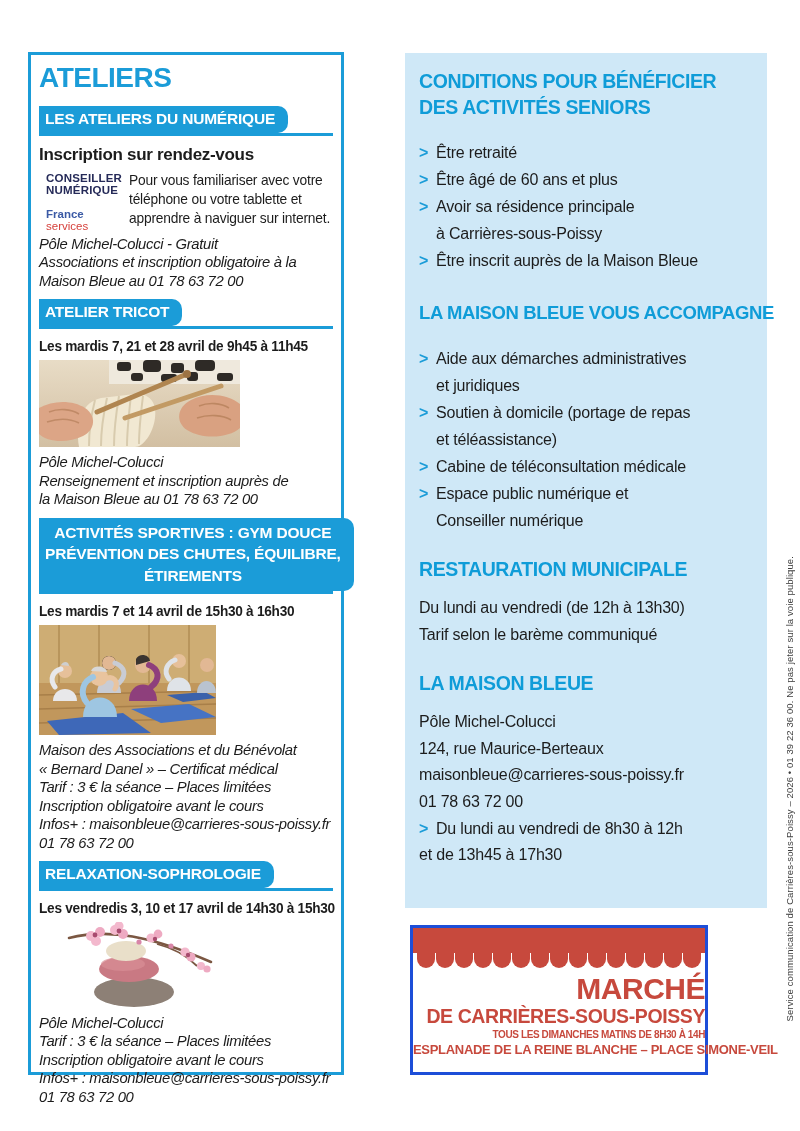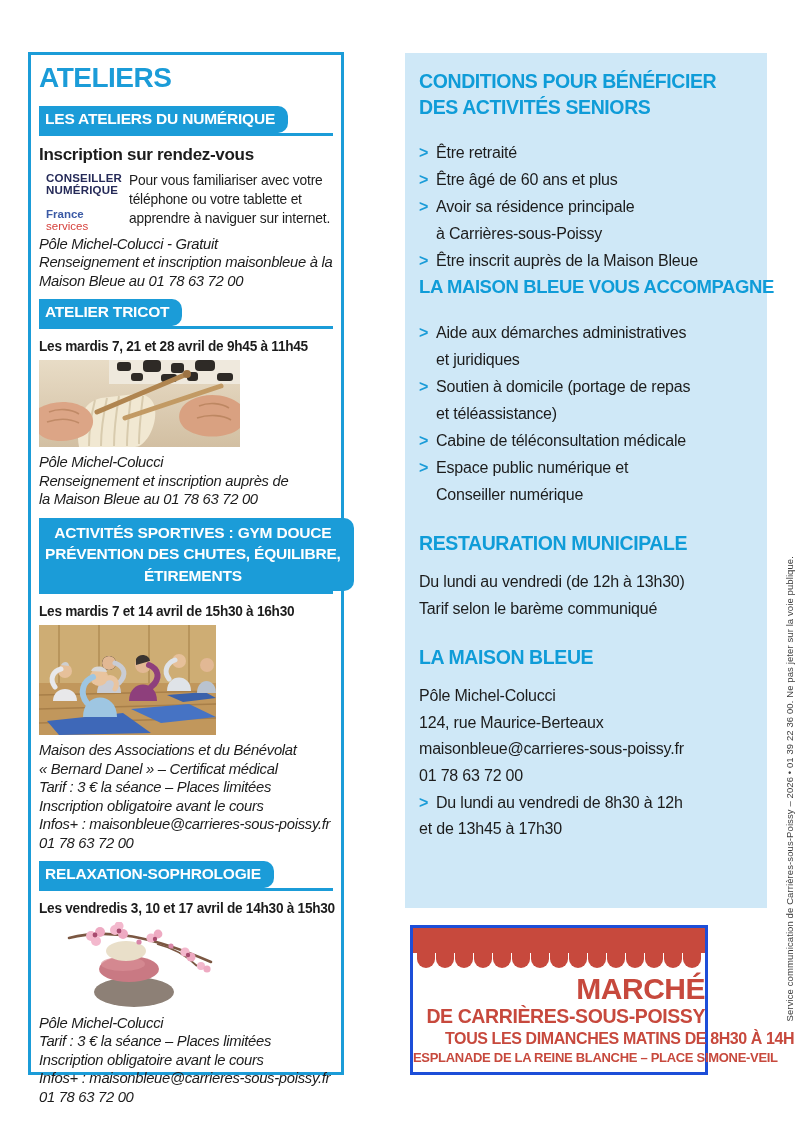--- a/index.html
+++ b/index.html
@@ -52,34 +52,34 @@
     position:absolute;left:405px;top:53px;width:362px;height:855px;
     background:#cfe8f7;box-sizing:border-box;padding:15px 14px 0 14px;
   }
   .p-head{color:#0f9cd8;font-weight:bold;font-size:19.5px;line-height:26px;letter-spacing:-0.4px;white-space:nowrap;}
   .p-head.small{font-size:18.5px;}
   .rows{margin-top:19px;}
   .brow{display:flex;font-size:16px;line-height:27px;letter-spacing:-0.2px;}
   .brow .b{color:#1b9cd8;font-weight:bold;width:17px;flex:0 0 17px;}
   .brow .t{white-space:nowrap;}
   .prow{font-size:16px;line-height:26.5px;letter-spacing:-0.2px;white-space:nowrap;}
-  .mt26{text-align:center;}
+  .mt26{margin-top:26px;text-align:center;}
   .mt22{margin-top:22px;}
   .mt13{margin-top:13px;}
   
   .marche{
     position:absolute;left:410px;top:925px;width:298px;height:150px;
     border:3px solid #1d4ed8;box-sizing:border-box;background:#fff;text-align:right;
   }
   .awning-bar{height:25px;background:#c7493d;}
   .awning-tabs{display:flex;justify-content:space-between;padding:0 4px;margin-top:-1px;}
   .awning-tabs span{width:18px;height:16px;background:#c7493d;border-radius:0 0 9px 9px;}
   .m1{color:#c7493d;font-weight:bold;font-size:30px;letter-spacing:-0.5px;margin-top:5px;line-height:1.05;}
   .m2{color:#c7493d;font-weight:bold;font-size:19.5px;letter-spacing:-0.4px;line-height:1.2;}
-  .m3{color:#c7493d;font-weight:bold;font-size:16px;letter-spacing:-0.4px;line-height:1.35;white-space:nowrap;padding-left:32px;}
+  .m3{color:#c7493d;font-weight:bold;font-size:10px;letter-spacing:-0.4px;line-height:1.35;white-space:nowrap;padding-left:32px;}
   .m4{color:#c7493d;font-weight:bold;font-size:13px;letter-spacing:-0.3px;line-height:1.35;white-space:nowrap;}
   
   .side-note{
     position:absolute;right:5px;bottom:110px;
     writing-mode:vertical-rl;transform:rotate(180deg);
     font-size:9.5px;color:#3d3d3d;letter-spacing:0.1px;white-space:nowrap;
   }
 </style>
 </head>
 <body>
@@ -108,21 +108,21 @@
     </div>
     <div class="desc">
       <div>Pour vous familiariser avec votre</div>
       <div>téléphone ou votre tablette et</div>
       <div>apprendre à naviguer sur internet.</div>
     </div>
   </div>
 
   <div class="it-block">
     <div>Pôle Michel-Colucci - Gratuit</div>
-    <div>Renseignement et inscription maisonbleue à la</div>
+    <div>Associations et inscription obligatoire à la</div>
     <div>Maison Bleue au 01 78 63 72 00</div>
   </div>
 
   <div class="banner-row sec-gap">
     <span class="banner">ATELIER TRICOT</span>
   </div>
   <div class="date">Les mardis 7, 21 et 28 avril de 9h45 à 11h45</div>
 
   <svg class="photo" width="201" height="87" viewBox="0 0 201 87">
     <defs>

